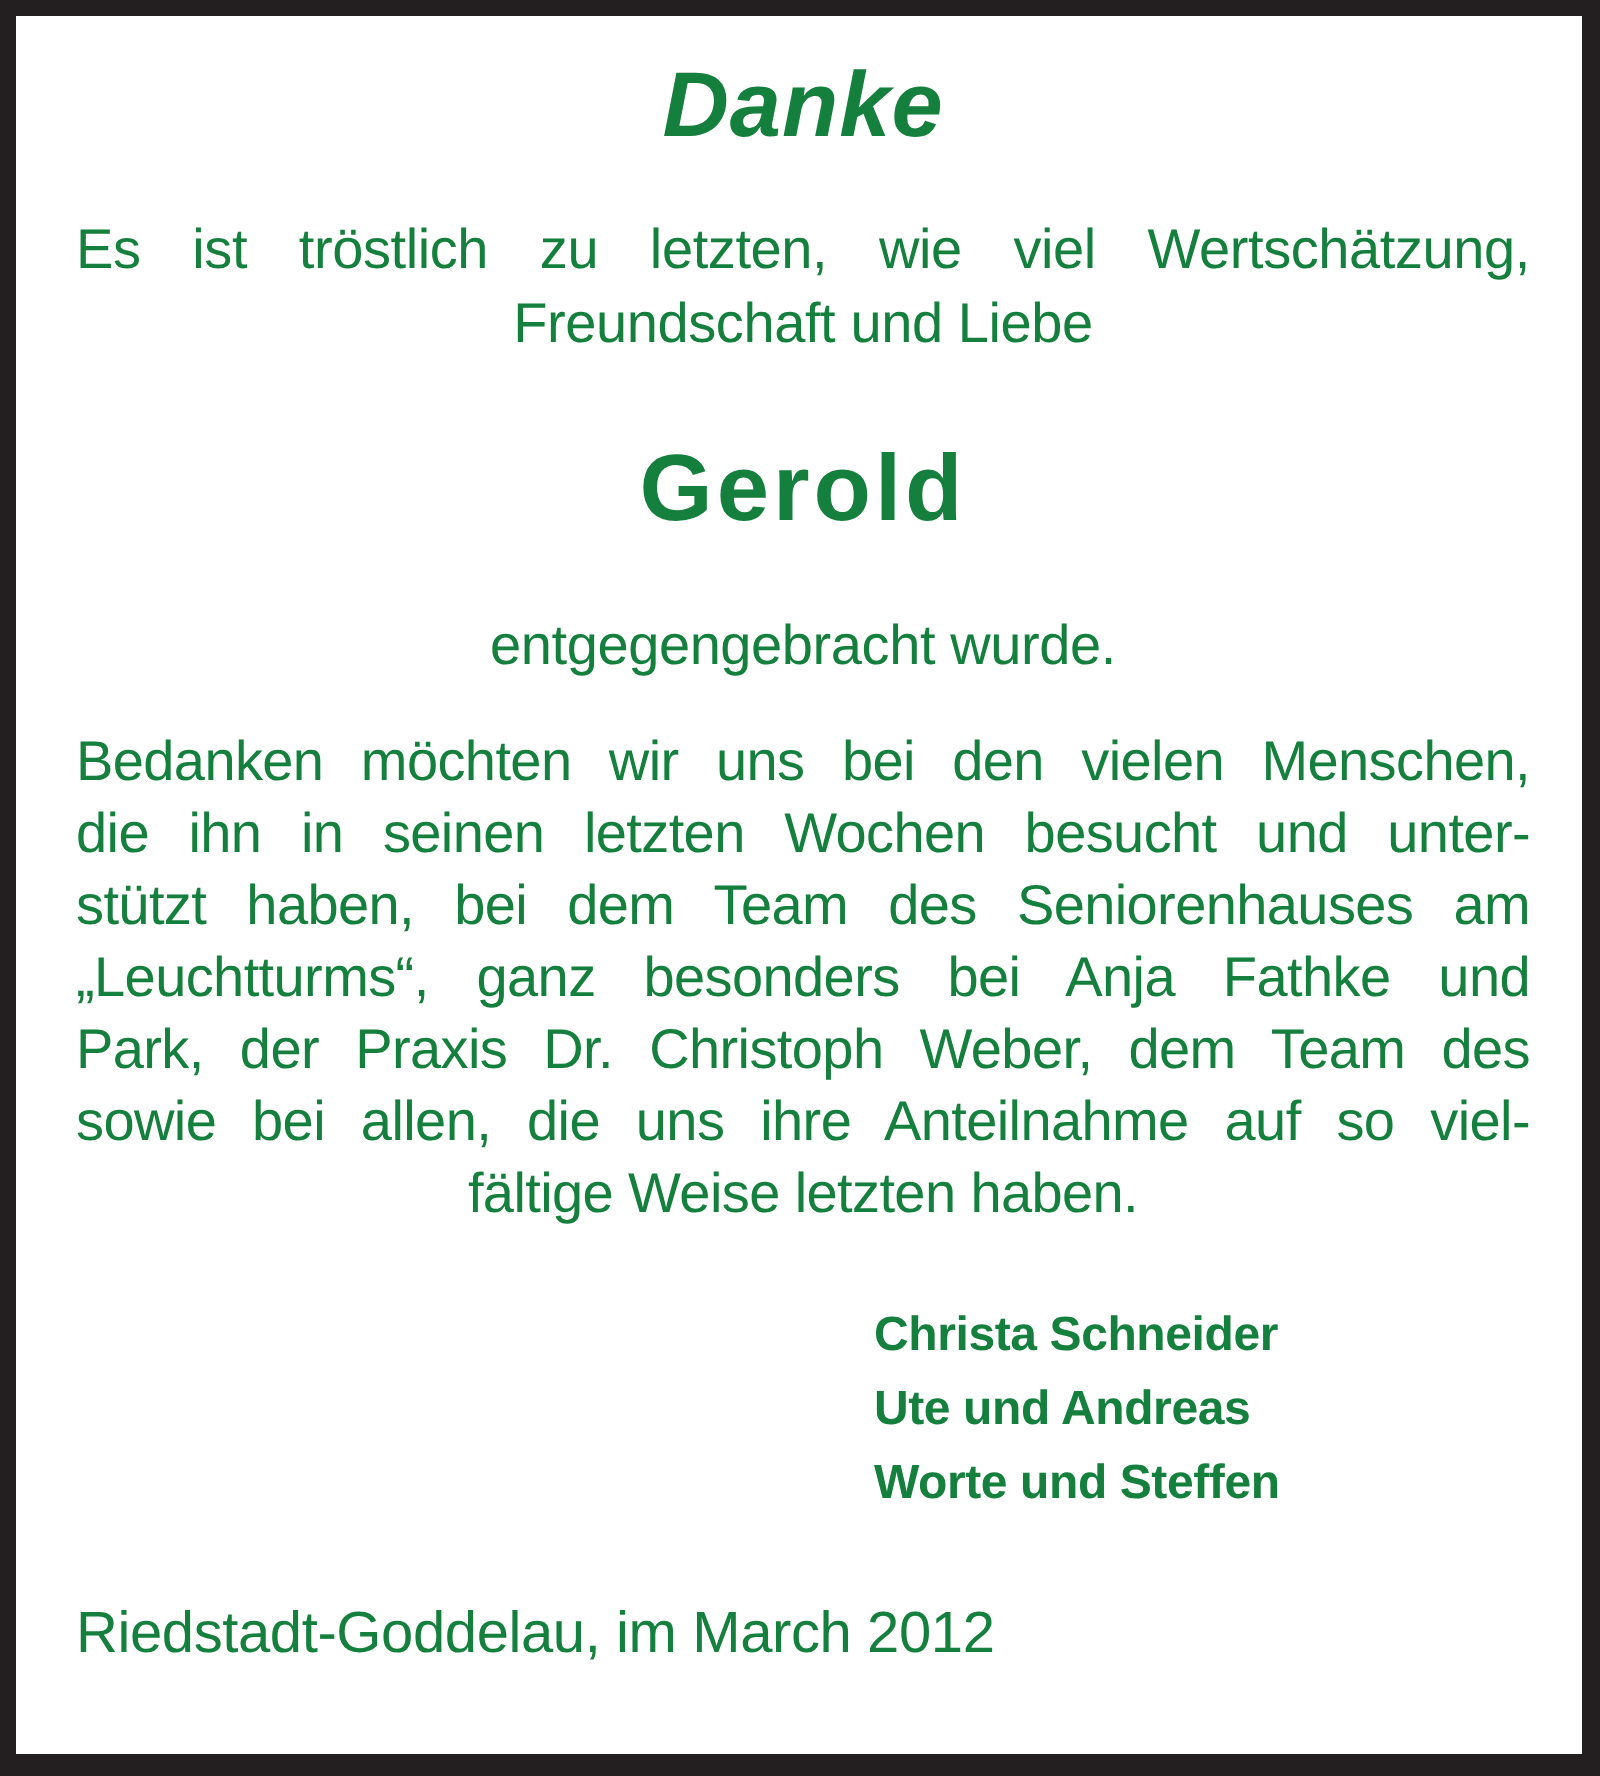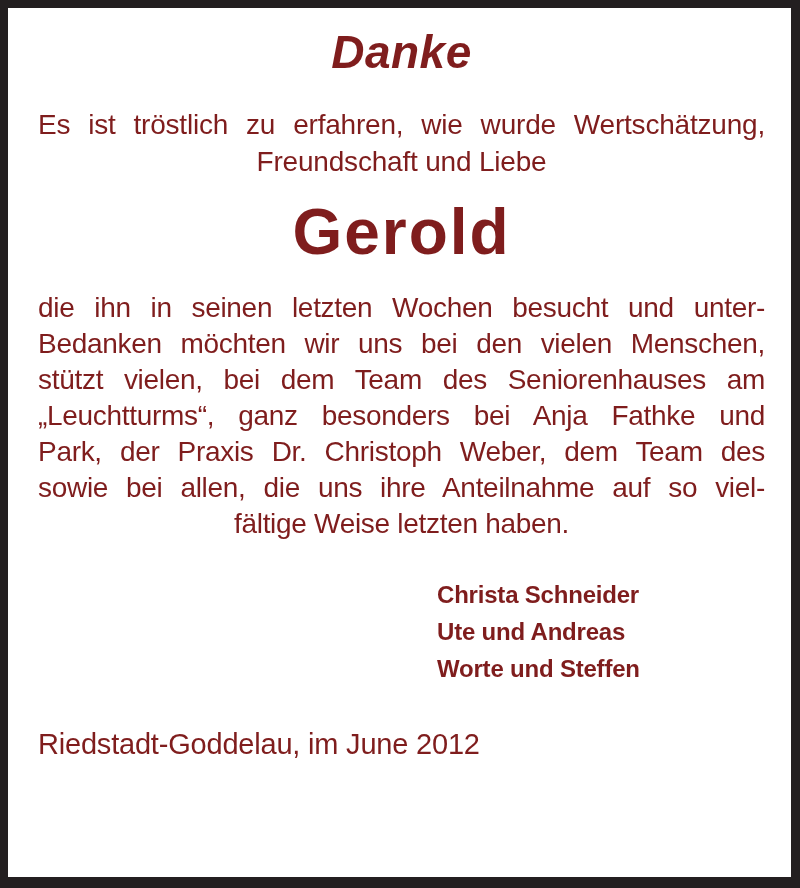--- a/index.html
+++ b/index.html
@@ -9,21 +9,21 @@
   }
   .card {
     position: relative;
     width: 800px;
     height: 888px;
     box-sizing: border-box;
     background: #ffffff;
     border-style: solid;
     border-color: #231f20;
     border-width: 8px 9px 11px 8px;
-    color: #7f1d1d;
+    color: #15803d;
     font-family: "Liberation Sans", sans-serif;
     overflow: hidden;
   }
   .inner {
     box-sizing: border-box;
     padding: 20px 26px 0 30px;
     height: 100%;
   }
   .title {
     text-align: center;
@@ -40,23 +40,23 @@
     letter-spacing: -0.2px;
   }
   .jline {
     text-align: justify;
     text-align-last: justify;
   }
   .lline {
     text-align: center;
   }
   .deceased-name {
-    margin-top: 16px;
+    margin-top: 28px;
     text-align: center;
-    font-size: 64px;
+    font-size: 47px;
     line-height: 72px;
     font-weight: 700;
     letter-spacing: 2px;
   }
   .ack {
     margin-top: 24px;
     font-size: 28px;
     line-height: 37px;
     letter-spacing: -0.2px;
   }
@@ -83,39 +83,40 @@
 </style>
 </head>
 <body>
 
 <div class="card">
   <div class="inner">
 
     <div class="title">Danke</div>
 
     <div class="intro">
-      <div class="jline">Es ist tröstlich zu erfahren, wie wurde Wertschätzung,</div>
+      <div class="jline">Es ist tröstlich zu letzten, wie viel Wertschätzung,</div>
       <div class="lline">Freundschaft und Liebe</div>
     </div>
 
     <div class="deceased-name">Gerold</div>
 
+    <div class="ack lline">entgegengebracht wurde.</div>
 
     <div class="thanks">
+      <div class="jline">Bedanken möchten wir uns bei den vielen Menschen,</div>
       <div class="jline">die ihn in seinen letzten Wochen besucht und unter-</div>
-      <div class="jline">Bedanken möchten wir uns bei den vielen Menschen,</div>
-      <div class="jline">stützt vielen, bei dem Team des Seniorenhauses am</div>
+      <div class="jline">stützt haben, bei dem Team des Seniorenhauses am</div>
       <div class="jline">„Leuchtturms“, ganz besonders bei Anja Fathke und</div>
       <div class="jline">Park, der Praxis Dr. Christoph Weber, dem Team des</div>
       <div class="jline">sowie bei allen, die uns ihre Anteilnahme auf so viel-</div>
       <div class="lline">fältige Weise letzten haben.</div>
     </div>
 
     <div class="signatures">
       <div>Christa Schneider</div>
       <div>Ute und Andreas</div>
       <div>Worte und Steffen</div>
     </div>
 
-    <div class="place-date">Riedstadt-Goddelau, im June 2012</div>
+    <div class="place-date">Riedstadt-Goddelau, im March 2012</div>
 
   </div>
 </div>
 
 </body></html>

